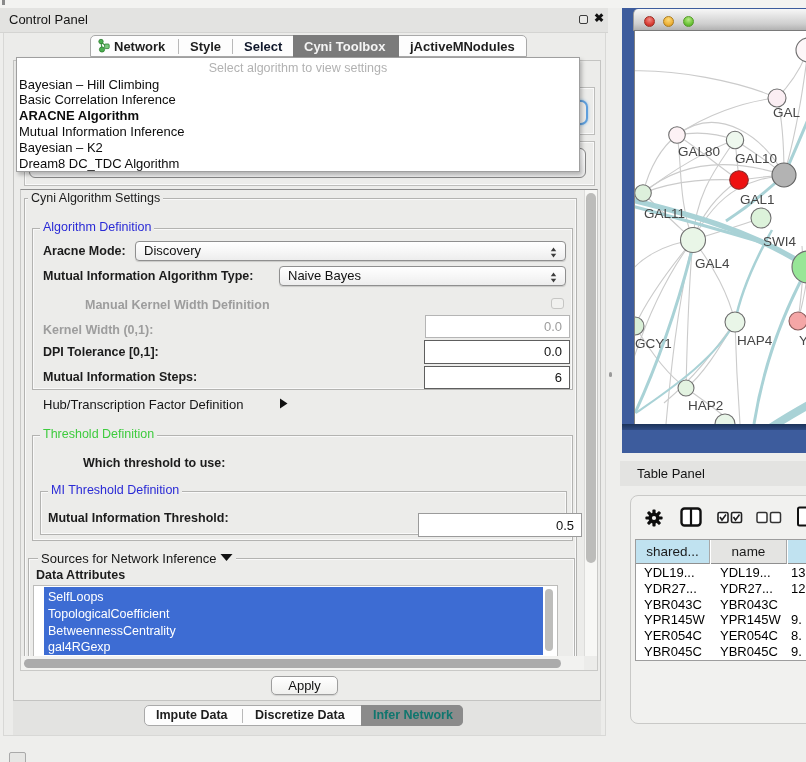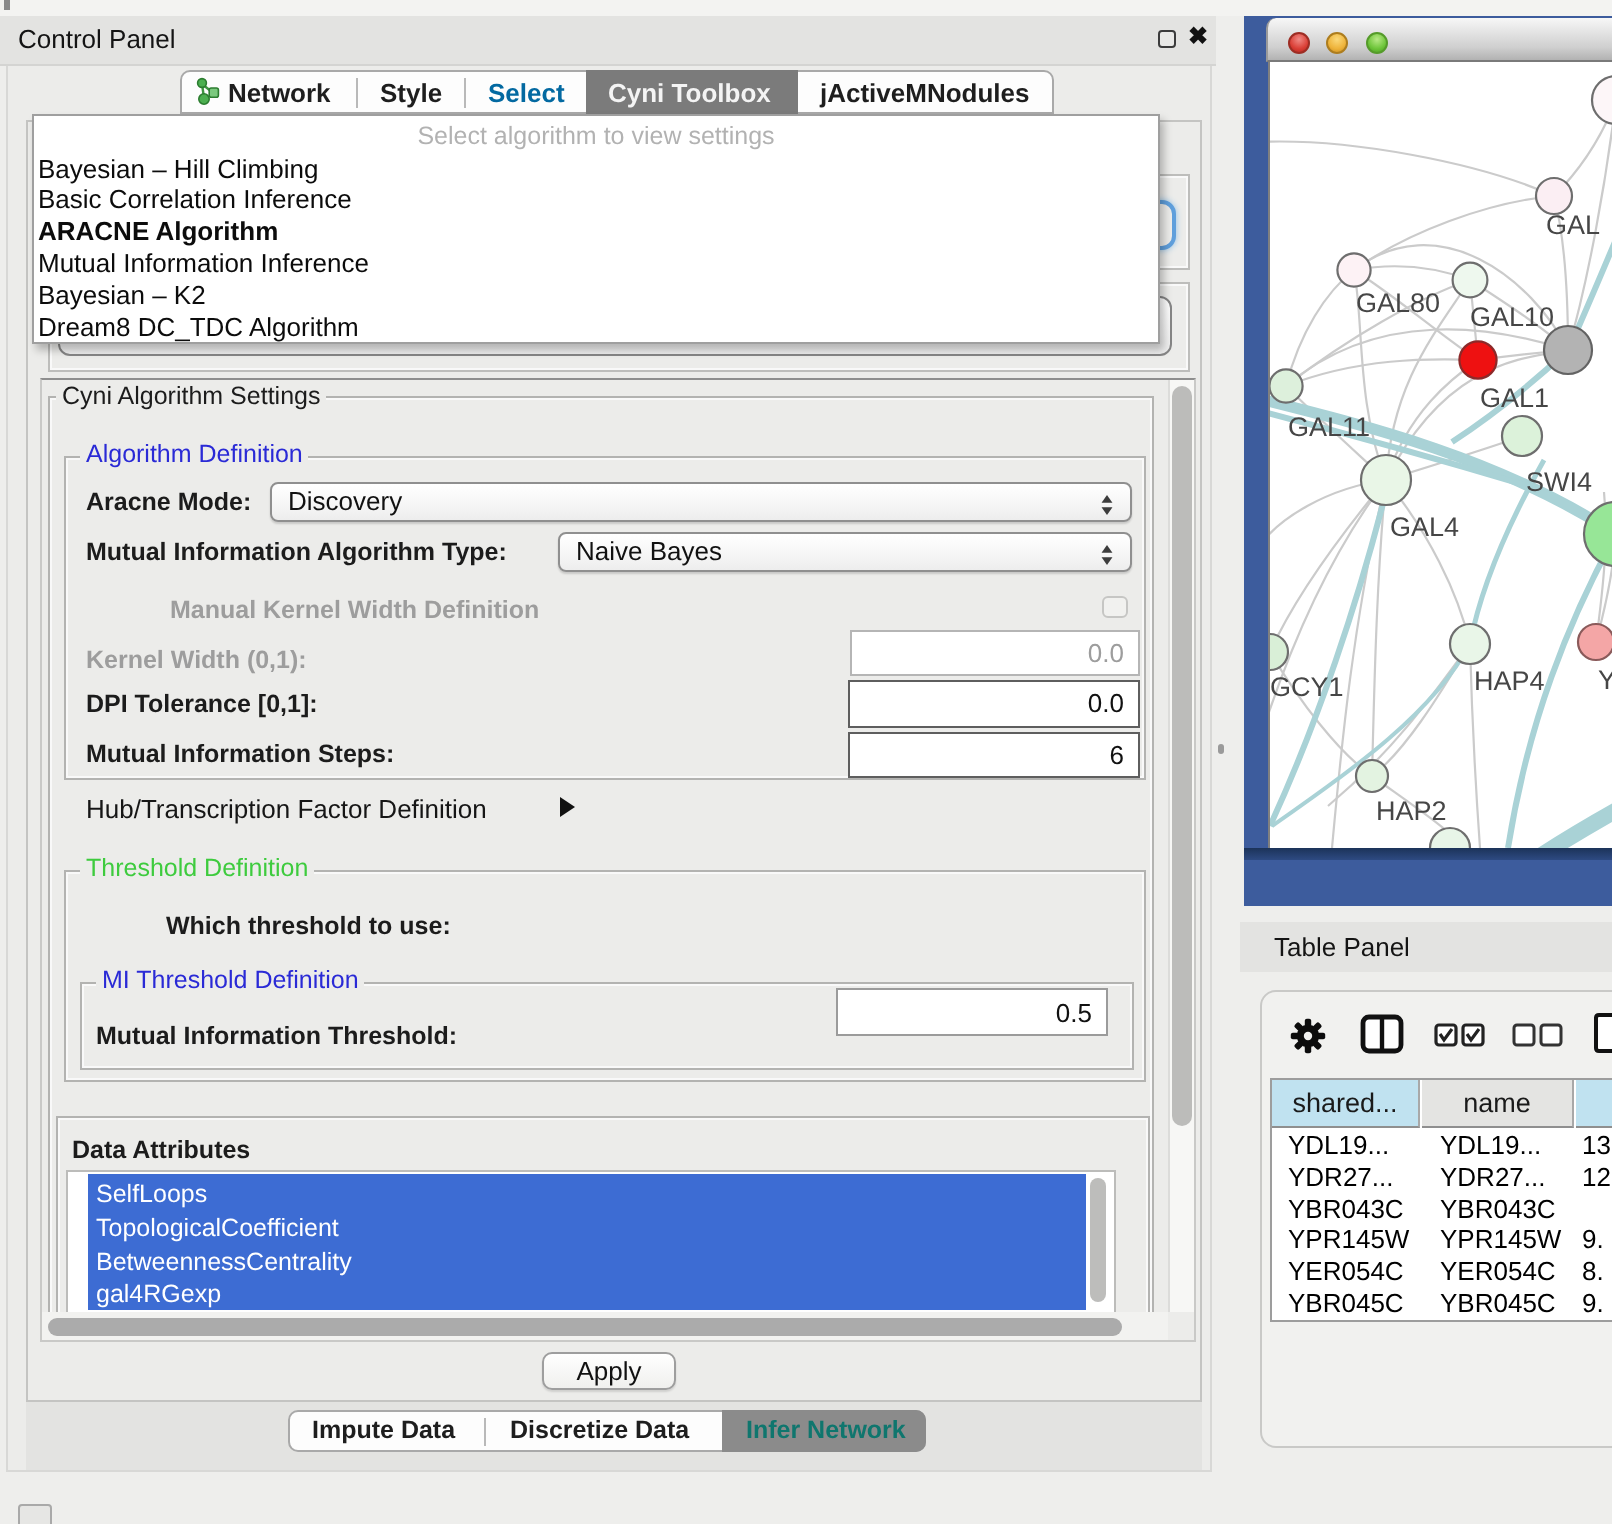--- a/index.html
+++ b/index.html
@@ -33,21 +33,21 @@
 <div class="abs" style="left:293px;top:35px;width:106px;height:22px;background:#7b7b7b;"></div>
 <svg class="abs" style="left:97px;top:38px;" width="14" height="15" viewBox="0 0 14 15">
   <line x1="4" y1="4" x2="5" y2="11" stroke="#3f9642" stroke-width="1.2"></line>
   <line x1="4" y1="4" x2="9" y2="8" stroke="#3f9642" stroke-width="1.2"></line>
   <circle cx="4" cy="3.5" r="2.2" fill="#4caf50" stroke="#2c7d30" stroke-width="0.8"></circle>
   <circle cx="5" cy="11.5" r="2.6" fill="#4caf50" stroke="#2c7d30" stroke-width="0.8"></circle>
   <rect x="7.6" y="6" width="4.6" height="4.6" rx="1" fill="#7bc97e" stroke="#2c7d30" stroke-width="0.8"></rect>
 </svg>
 <div class="abs" style="left:114px;top:39px;font-size:13px;font-weight:600;color:#1e1e1e;">Network</div>
 <div class="abs" style="left:190px;top:39px;font-size:13px;font-weight:600;color:#1e1e1e;">Style</div>
-<div class="abs" style="left:244px;top:39px;font-size:13px;font-weight:600;color:#0369a1;text-align:center;">Select</div>
+<div class="abs" style="left:244px;top:39px;font-size:13px;font-weight:600;color:#0f172a;text-align:center;">Select</div>
 <div class="abs" style="left:304px;top:39px;font-size:13px;font-weight:600;color:#f4f4f4;">Cyni Toolbox</div>
 <div class="abs" style="left:410px;top:39px;font-size:13px;font-weight:600;color:#1e1e1e;">jActiveMNodules</div>
 
 <div class="abs" style="left:13px;top:60px;width:588px;height:641px;background:#ececea;border:1px solid #c4c4c2;"></div>
 
 <div class="abs" style="left:24px;top:87px;width:571px;height:48px;border:1px solid #bdbdbb;box-shadow:inset 0 0 0 1px rgba(255,255,255,0.7);"></div>
 <div class="abs" style="left:562px;top:100px;width:26px;height:25px;border:2.6px solid #5f9fdc;border-radius:7px;background:#ececea;box-shadow:0 0 3px #8fc0e8;"></div>
 <div class="abs" style="left:24px;top:141px;width:571px;height:45px;border:1px solid #bdbdbb;box-shadow:inset 0 0 0 1px rgba(255,255,255,0.7);"></div>
 <div class="abs" style="left:29px;top:148px;width:557px;height:30px;border:1px solid #868686;border-radius:6px;background:linear-gradient(#ffffff,#ededed);"></div>
 
@@ -86,23 +86,26 @@
   <svg class="abs" style="left:258px;top:208px;" width="9" height="11" viewBox="0 0 9 11">
       <path d="M1 0.5 L8.5 5.5 L1 10.5 Z" fill="#111"></path>
     </svg>
 
   <div class="group" style="left:11px;top:245px;width:541px;height:106px;"></div>
   <div class="gtitle" style="left:19px;top:238px;color:#3ecb3e;">Threshold Definition</div>
   <div class="lbl abs" style="left:62px;top:266px;">Which threshold to use:</div>
   <div class="group" style="left:19px;top:301px;width:527px;height:44px;"></div>
   <div class="gtitle" style="left:27px;top:294px;color:#2a2ad6;">MI Threshold Definition</div>
   <div class="lbl abs" style="left:27px;top:321px;">Mutual Information Threshold:</div>
-  <div class="tfield" style="left:397px;top:304px;width:136px;height:24px;border:1px solid #9b9b9b;line-height:23px;">0.5</div>
+  <div class="tfield" style="left:397px;top:323px;width:164px;height:24px;border:1px solid #9b9b9b;line-height:23px;">0.5</div>
 
   <div class="group" style="left:7px;top:368px;width:547px;height:160px;"></div>
+  <div class="gtitle" style="left:17px;top:361px;color:#161616;font-size:13px;">Sources for Network Inference <span style="display:inline-block;vertical-align:1px;"><svg width="13" height="9" viewBox="0 0 13 9">
+          <path d="M0.5 1 L12.5 1 L6.5 8 Z" fill="#111"></path>
+        </svg></span></div>
   <div class="lbl abs" style="left:15px;top:378px;">Data Attributes</div>
   <div class="abs" style="left:12px;top:395px;width:525px;height:72px;background:#ffffff;border:1px solid #bcbcba;"></div>
   <div class="abs" style="left:23px;top:397px;width:499px;height:68px;background:#3d6cd3;"></div>
   <div class="abs" style="left:27px;top:399px;font-size:12.5px;color:#fff;line-height:16.75px;">SelfLoops<br>TopologicalCoefficient<br>BetweennessCentrality<br>gal4RGexp</div>
   <div class="abs" style="left:524px;top:399px;width:8px;height:62px;background:#bdbdbb;border-radius:4px;"></div>
 
   <div class="abs" style="left:563px;top:0;width:14px;height:466px;background:#f7f7f5;border-left:1px solid #dcdcda;"></div>
   <div class="abs" style="left:565px;top:3px;width:10px;height:370px;background:#bcbcba;border-radius:5px;"></div>
   <div class="abs" style="left:0;top:466px;width:563px;height:15px;background:#f2f2f0;"></div>
   <div class="abs" style="left:3px;top:469px;width:537px;height:9px;background:#ababab;border-radius:5px;"></div>

